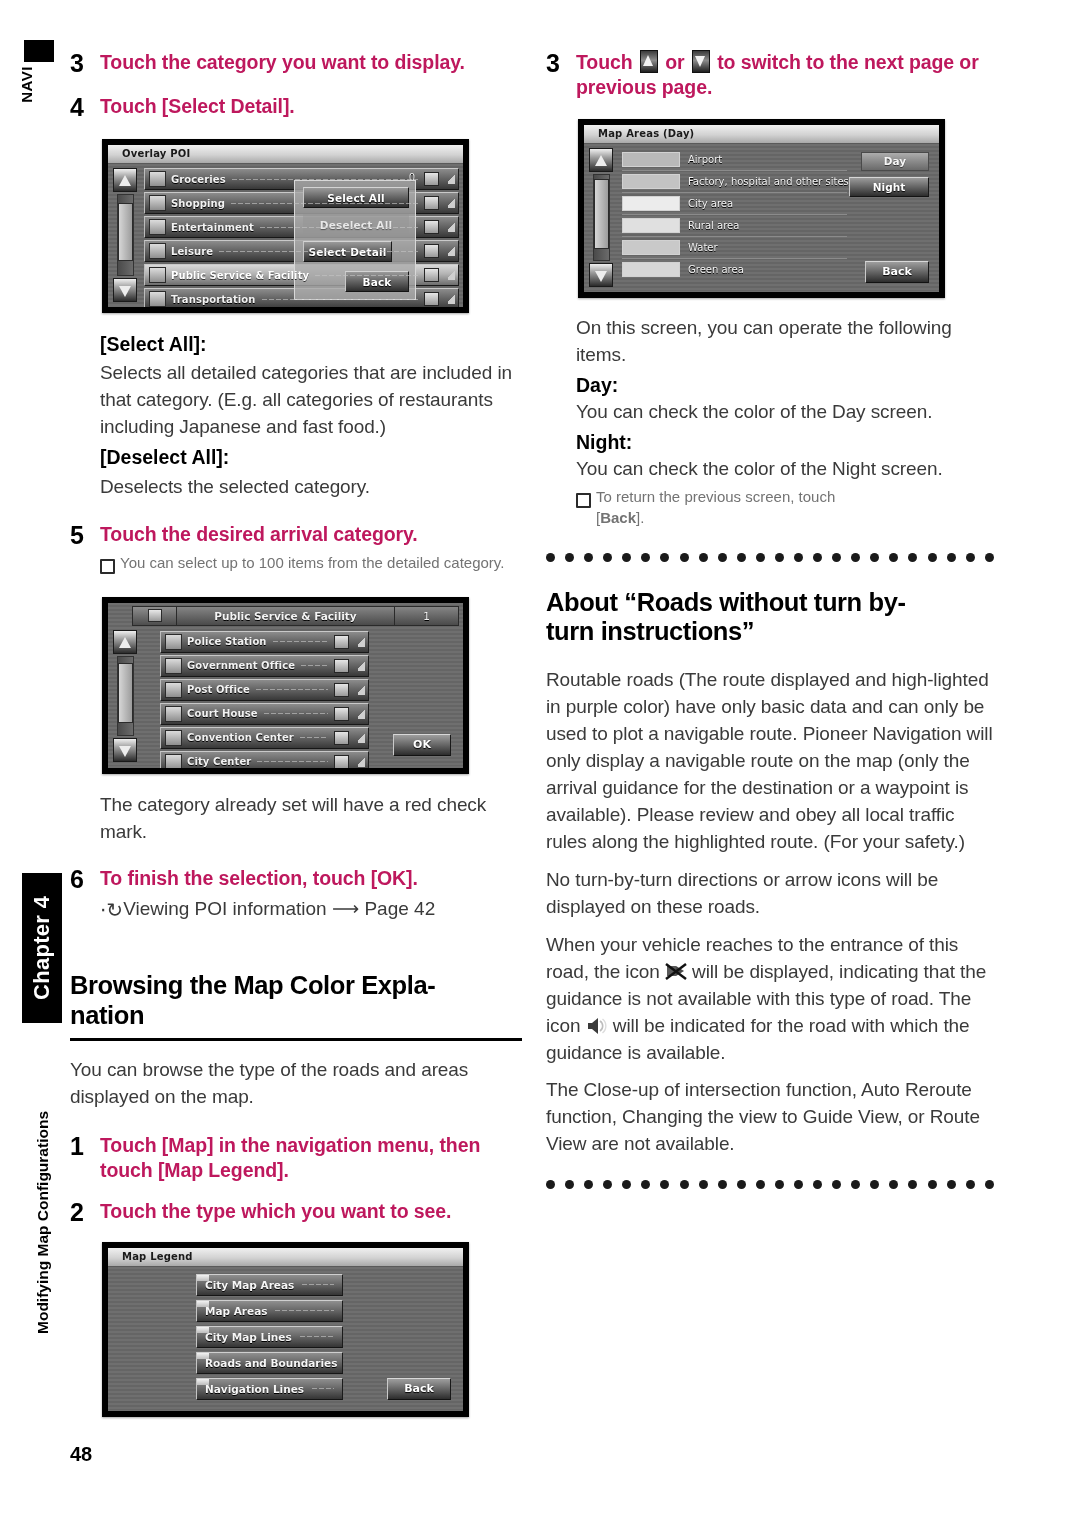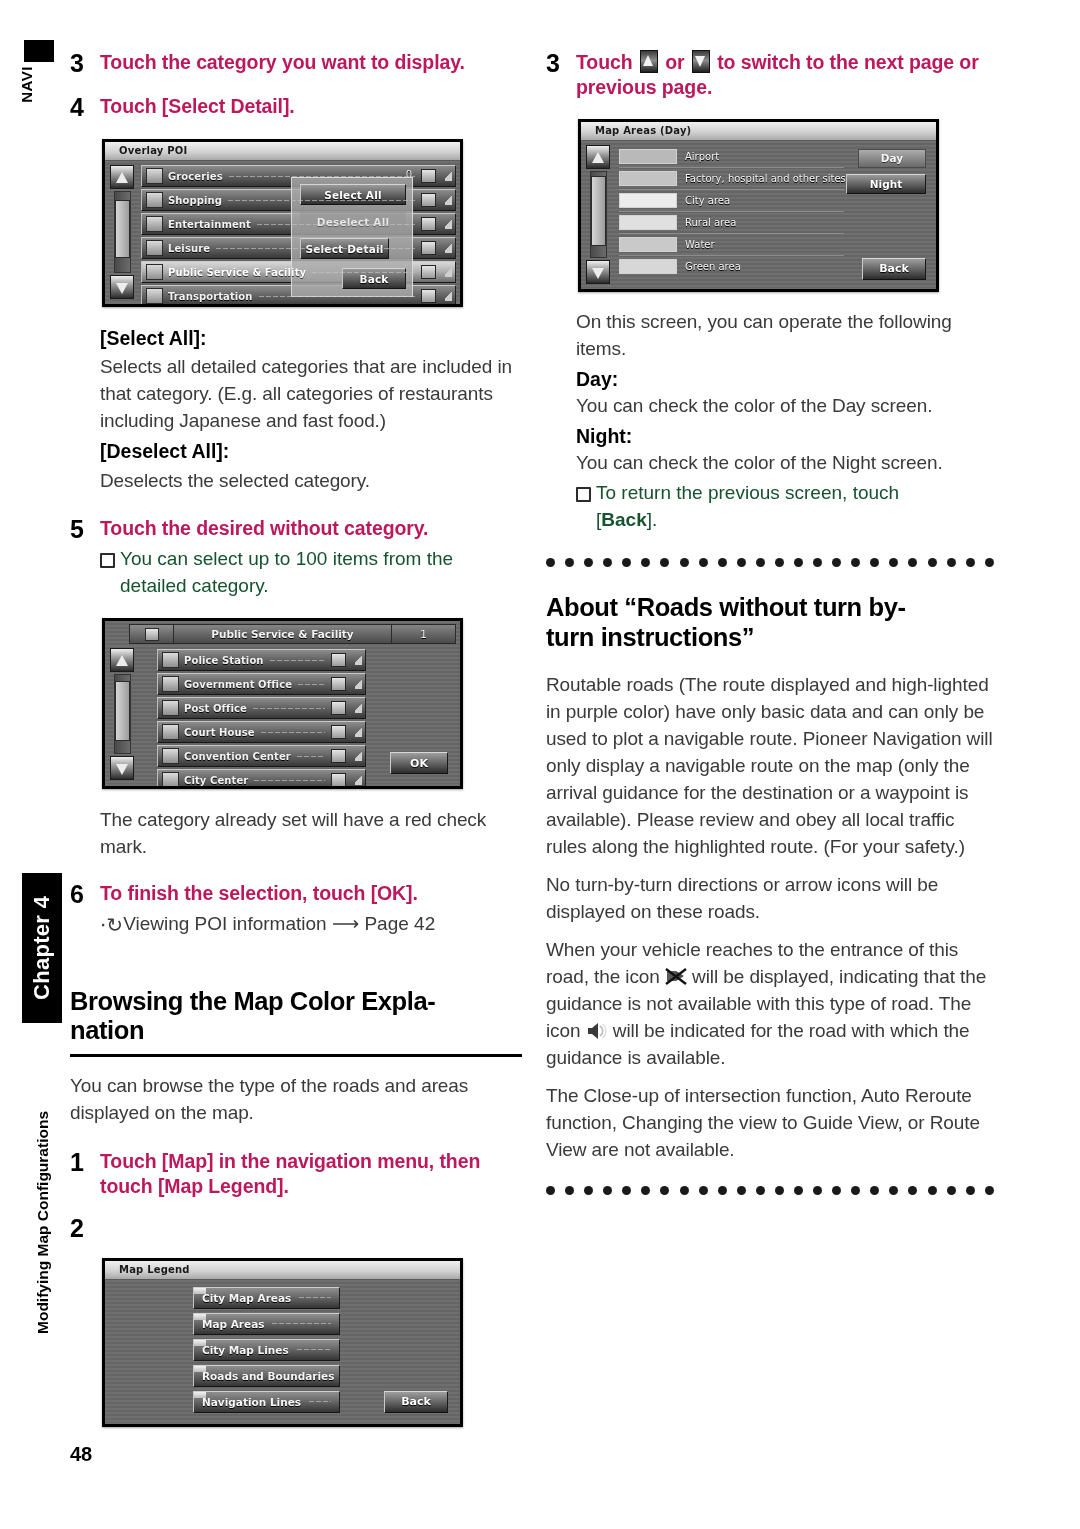--- a/index.html
+++ b/index.html
@@ -57,21 +57,21 @@
   .body-txt.indent{margin-left:30px;}
   .bold-lead{font-size:19.5px;font-weight:bold;color:#000;line-height:1.40;margin:0;}
   .note{display:flex;align-items:flex-start;margin-left:30px;}
   .note .sq{
     flex:0 0 20px;font-size:15px;line-height:1.75;color:#2b2b2b;
   }
   .note .sq b{
     display:inline-block;width:11px;height:11px;border:2px solid #2b2b2b;
     border-radius:1px;vertical-align:middle;
   }
-  .note .ntxt{font-size:19px;color:#14532d;line-height:1.42;flex:1 1 auto;}
+  .note .ntxt{font-size:15px;color:#737373;line-height:1.42;flex:1 1 auto;}
   .ref{display:flex;align-items:flex-start;margin-left:30px;}
   .ref .arrowback{flex:0 0 22px;font-size:20px;color:#3a3a3a;line-height:1.42;}
   .ref .rtxt{font-size:19px;color:#3a3a3a;line-height:1.42;}
 
   h2.section{
     font-size:25.5px;font-weight:bold;color:#000;line-height:1.16;
     margin:0;letter-spacing:-.4px;
   }
   .rule{height:3px;background:#000;margin-top:8px;}
   .dotrow{
@@ -93,21 +93,21 @@
   .inl-arrow.down::after{border-top:11px solid #f2f2f2;top:5px;}
 
   
   .icon-noguide,.icon-guide{
     display:inline-block;width:22px;height:20px;vertical-align:-4px;position:relative;
   }
   .icon-noguide svg,.icon-guide svg{display:block;}
 
   
   .shot{
-    position:relative;background:#6d6d6d;border:3px solid #000000;
+    position:relative;background:#6d6d6d;border:6px solid #000000;
     box-shadow:0 1px 2px rgba(0,0,0,.35);
     font-family:"DejaVu Sans", sans-serif;overflow:hidden;
   }
   .shot .titlebar{
     height:19px;background:linear-gradient(180deg,#f0f0f0 0%,#d2d2d2 55%,#a9a9a9 100%);
     border-bottom:1px solid #5a5a5a;
     font-size:10px;color:#1a1a1a;padding:3px 0 0 14px;box-sizing:border-box;
     font-weight:bold;letter-spacing:.2px;
   }
   .shot .stage{
@@ -390,21 +390,21 @@
 
       <div style="margin-top:18px;">
         <div class="bold-lead" style="margin-left:30px;">[Select All]:</div>
         <div class="body-txt indent" style="margin-top:2px;">Selects all detailed categories that are included in that category. (E.g. all categories of restaurants including Japanese and fast food.)</div>
         <div class="bold-lead" style="margin-left:30px;margin-top:3px;">[Deselect All]:</div>
         <div class="body-txt indent" style="margin-top:2px;">Deselects the selected category.</div>
       </div>
 
       <div class="step" style="margin-top:22px;">
         <div class="step-num">5</div>
-        <div class="step-txt">Touch the desired without category.</div>
+        <div class="step-txt">Touch the desired arrival category.</div>
       </div>
       <div class="note" style="margin-top:3px;">
         <div class="sq"><b></b></div>
         <div class="ntxt">You can select up to 100 items from the detailed category.</div>
       </div>
 
       <div class="shot" style="margin:18px 0 0 32px;width:355px;height:165px;">
         <div class="stage" style="height:163px;">
           <div class="hdrstrip">
             <div class="hico">
@@ -500,20 +500,21 @@
 
       <div class="body-txt" style="margin-top:16px;">You can browse the type of the roads and areas displayed on the map.</div>
 
       <div class="step" style="margin-top:22px;">
         <div class="step-num">1</div>
         <div class="step-txt">Touch [Map] in the navigation menu, then touch [Map Legend].</div>
       </div>
 
       <div class="step" style="margin-top:15px;">
         <div class="step-num">2</div>
+        <div class="step-txt">Touch the type which you want to see.</div>
       </div>
 
       <div class="shot" style="margin:16px 0 0 32px;width:355px;height:163px;">
         <div class="titlebar">Map Legend</div>
         <div class="stage" style="height:143px;">
           <div style="position:absolute;left:40px;top:7px;width:195px;">
             <div class="menubtn">
               <span class="mtxt">City Map Areas</span>
               <span class="mdash"></span>
             </div>

